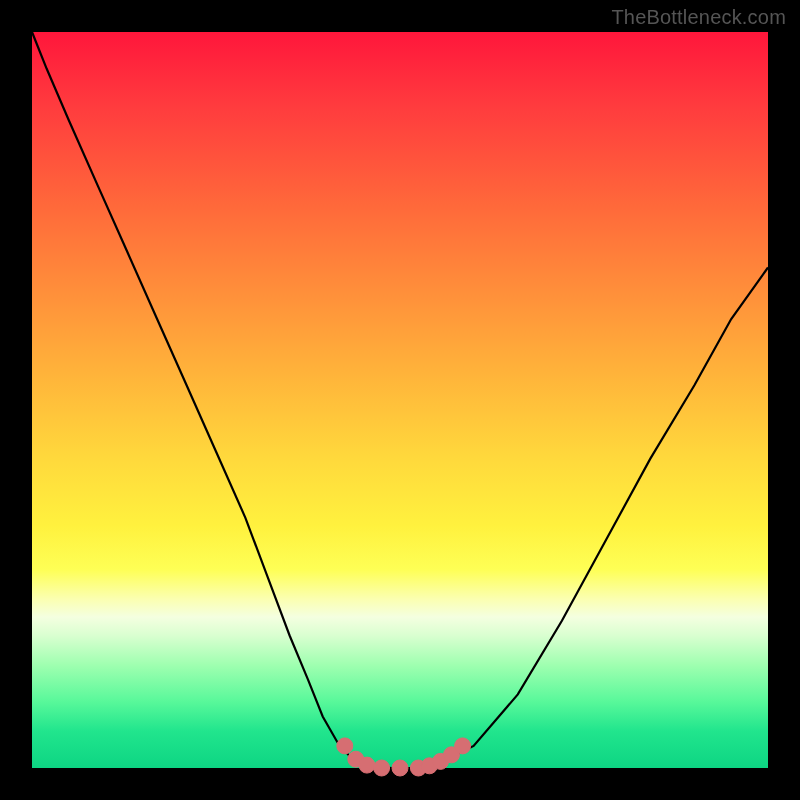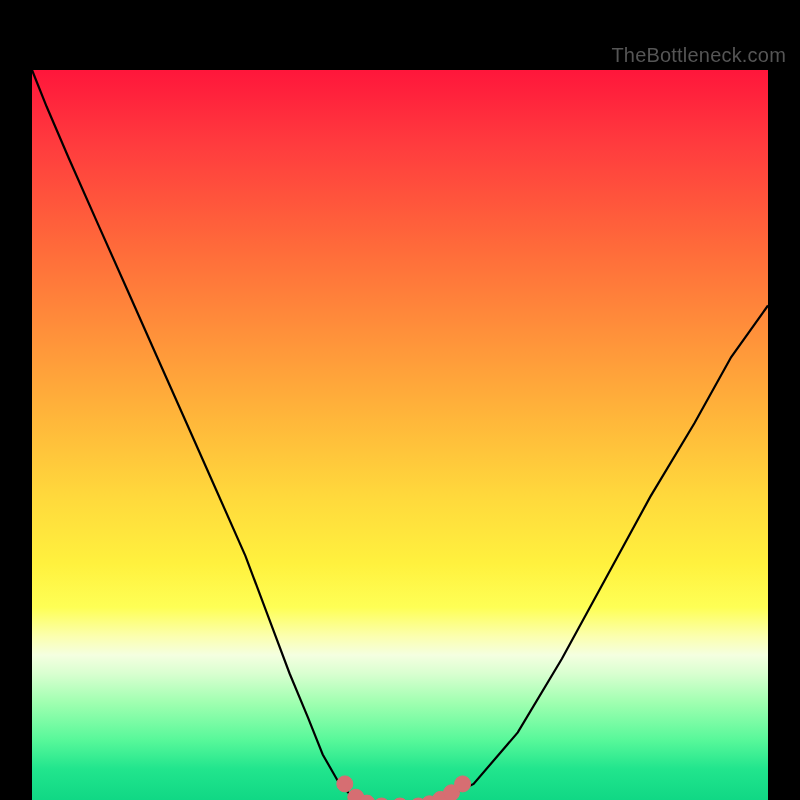--- a/index.html
+++ b/index.html
@@ -11,21 +11,20 @@
     overflow: hidden;
     font-family: Arial, Helvetica, sans-serif;
   }
   .frame {
     position: absolute;
     top: 0;
     left: 0;
     width: 800px;
     height: 692px;
     background: #000;
-    margin-top: 38px;
   }
   .plot {
     position: absolute;
     top: 32px;
     left: 32px;
     width: 736px;
     height: 736px;
     background: linear-gradient(
       to bottom,
       #ff163b 0%,

